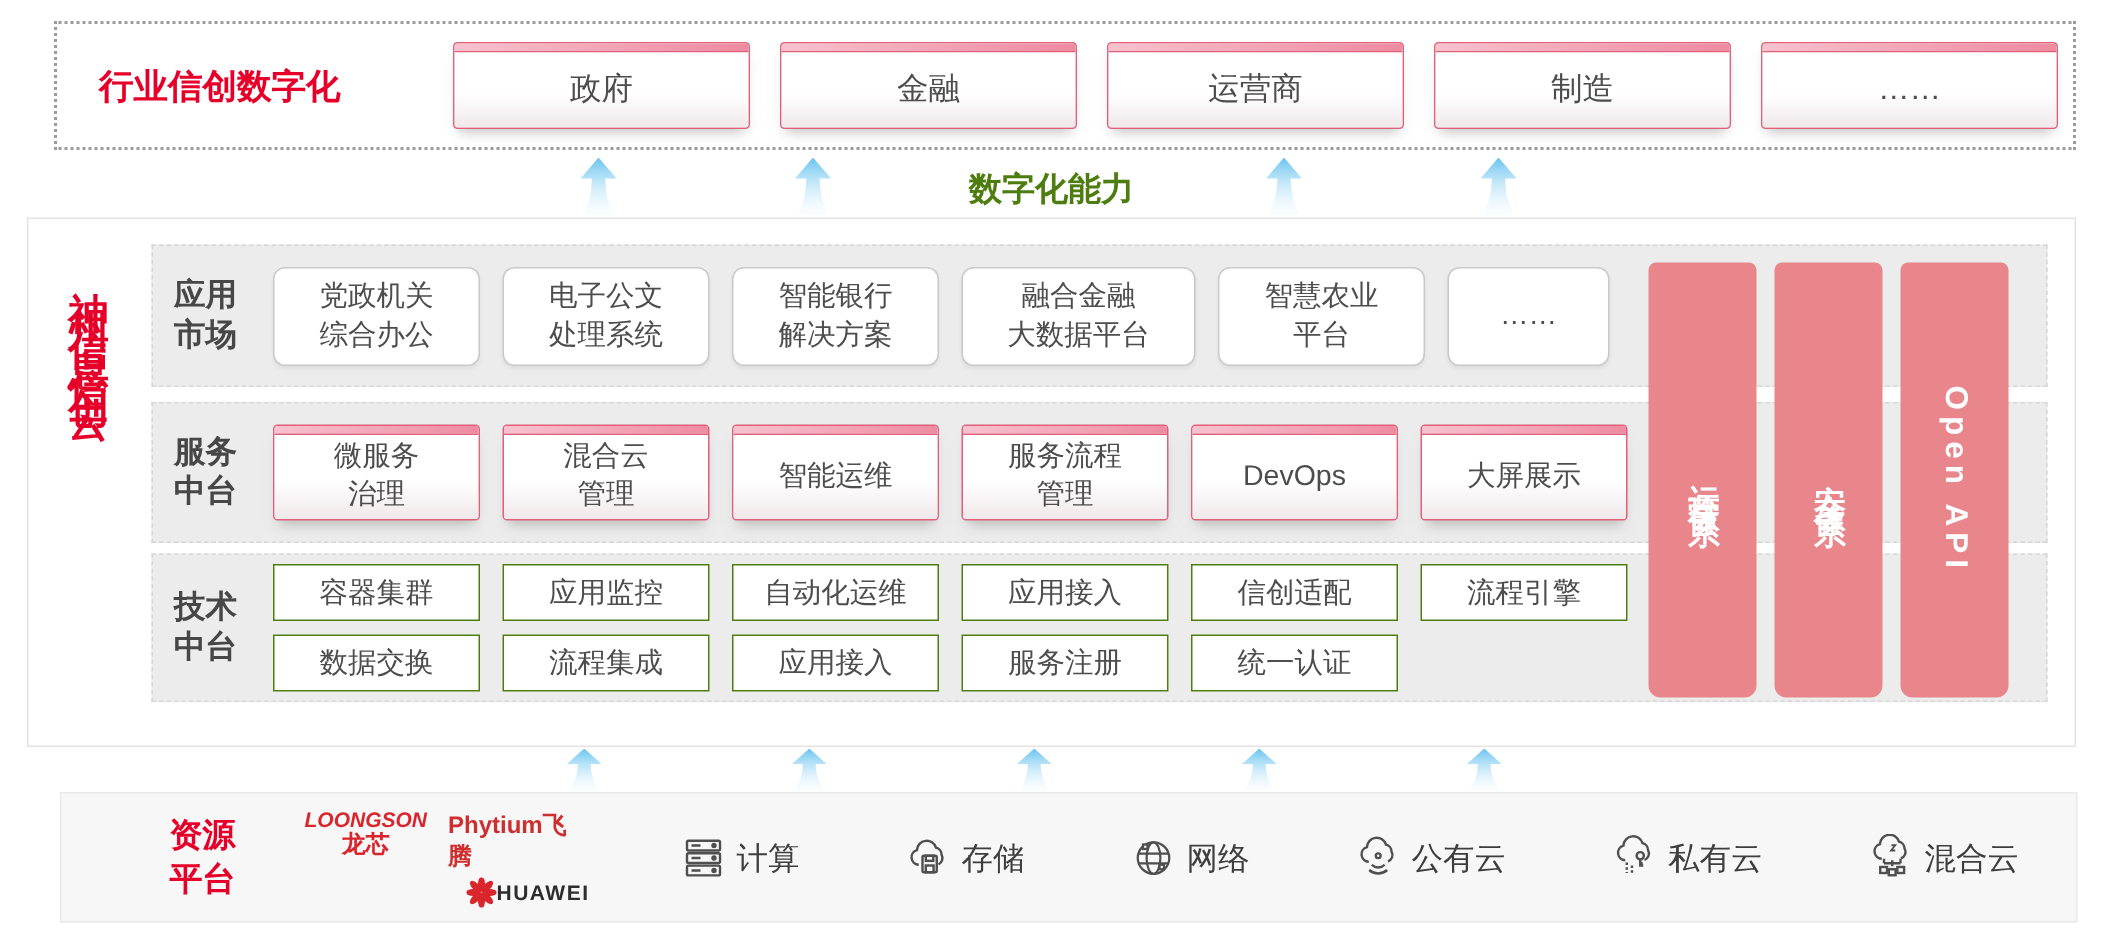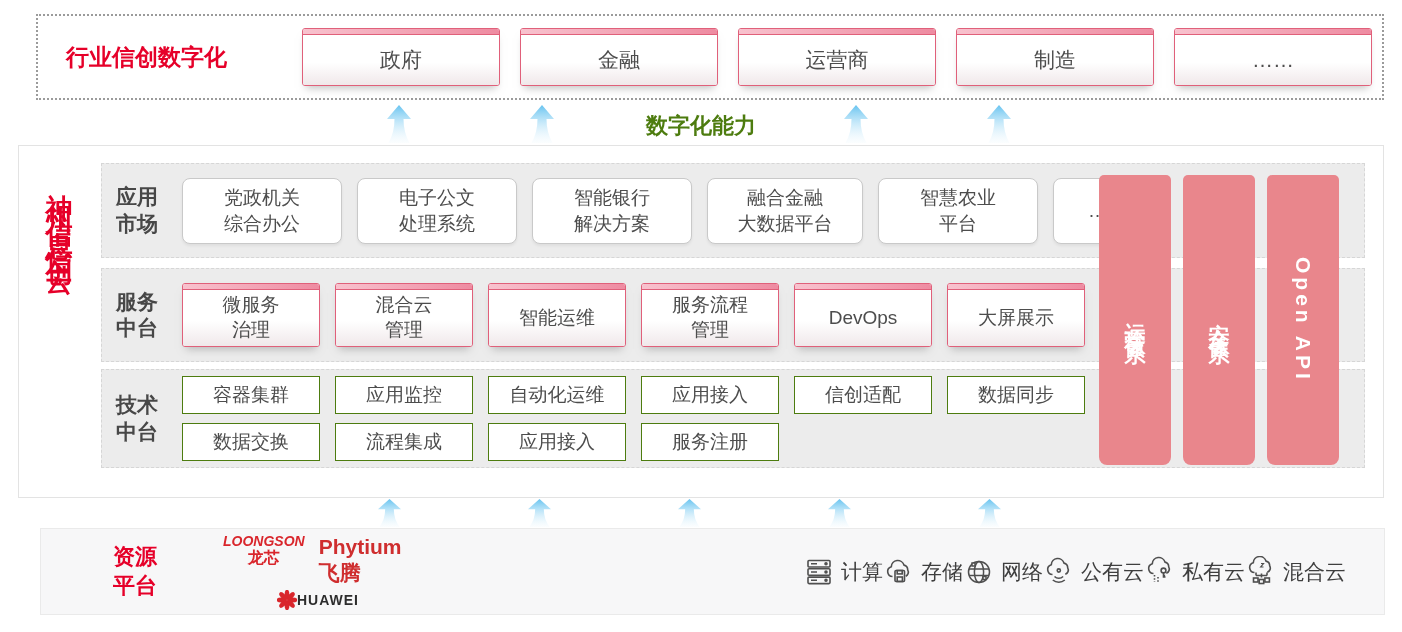--- a/index.html
+++ b/index.html
@@ -33,21 +33,21 @@
   .v-title { position:absolute; left:22px; top:26px; writing-mode:vertical-rl;
              font-size:27px; font-weight:bold; color:#e60029; letter-spacing:13px; }
   .prow { position:absolute; left:82px; width:1264px; background:#ececec;
           border:1px dashed #d6d6d6; display:flex; align-items:center; }
   .prow1 { top:17px;  height:95px; }
   .prow2 { top:122px; height:94px; }
   .prow3 { top:223px; height:99px; }
   .row-label { margin-left:14px; width:62px; font-size:21px; font-weight:bold;
                color:#474747; line-height:1.25; white-space:pre-line; }
   .items { display:flex; gap:15px; margin-left:4px; align-items:center; }
-  .app-box { width:160px; height:66px; background:#fff; border:1px solid #c9c9c9; border-radius:8px;
+  .app-box { width:138px; height:66px; background:#fff; border:1px solid #c9c9c9; border-radius:8px;
              display:flex; align-items:center; justify-content:center; text-align:center;
              font-size:19px; color:#4d4d4d; line-height:1.35; white-space:pre-line;
              box-shadow:0 2px 3px rgba(0,0,0,.06); }
   .w-lg { width:156px; } .w-sm { width:108px; }
   .svc-box { width:138px; height:64px; }
   .svc-box .cap-body { font-size:19px; }
   .tech-grid { display:grid; grid-template-columns:repeat(6,138px); gap:9px 15px; margin-left:4px; }
   .tech-box { height:38px; background:#fff; border:1px solid #4d7c0f;
               display:flex; align-items:center; justify-content:center; font-size:19px; color:#4d4d4d; }
   .side-bar { position:absolute; top:29px; height:290px; width:72px; background:#e9868c;
@@ -55,29 +55,29 @@
               writing-mode:vertical-rl; color:#fff; font-weight:bold; font-size:21px; letter-spacing:7px; }
   .side-bar-1 { left:1080px; } .side-bar-2 { left:1164px; }
   .side-bar-3 { left:1248px; letter-spacing:4px; }
   
   .arrow-band2 { position:absolute; left:0; top:498px; width:1402px; height:30px; }
   
   .res-band { position:absolute; left:40px; top:528px; width:1345px; height:87px;
               background:#f7f7f8; border:1px solid #eaeaea; display:flex; align-items:center; }
   .res-label { margin-left:72px; width:52px; font-size:22px; font-weight:bold; color:#e60029;
                line-height:1.3; white-space:pre-line; }
-  .vendors { margin-left:58px; width:190px; display:flex; flex-direction:column; align-items:center; gap:3px; }
+  .vendors { margin-left:38px; width:190px; display:flex; flex-direction:column; align-items:flex-end; gap:3px; }
   .vendor-top { display:flex; align-items:flex-start; gap:14px; }
   .loongson { display:flex; flex-direction:column; align-items:center; color:#d9262c; }
   .loongson-en { font-style:italic; font-weight:900; font-size:14px; }
   .loongson-cn { font-size:16px; font-weight:bold; margin-top:-1px; }
-  .phytium { color:#cf2e2f; font-weight:bold; font-size:21px; margin-top:2px; }
+  .phytium { color:#cf2e2f; font-weight:bold; font-size:16px; margin-top:2px; }
   .huawei { display:flex; align-items:center; gap:0; color:#2d2d2d; font-weight:bold;
             font-size:14px; letter-spacing:1px; }
-  .res-items { flex:1; display:flex; justify-content:flex-end; align-items:center;
+  .res-items { flex:1; display:flex; justify-content:space-between; align-items:center;
                margin:0 38px 0 60px; }
   .res-item { display:flex; align-items:center; gap:6px; font-size:21px; color:#3e3e3e; }
   .res-item svg { display:block; }
 </style>
 </head>
 <body>
 
 <svg width="0" height="0" style="position:absolute">
   <defs>
     <linearGradient id="arrowGrad" x1="0" y1="0" x2="0" y2="1">
@@ -188,25 +188,26 @@
 
     <div class="prow prow3">
       <div class="row-label">技术
 中台</div>
       <div class="tech-grid">
         <div class="tech-box">容器集群</div>
         <div class="tech-box">应用监控</div>
         <div class="tech-box">自动化运维</div>
         <div class="tech-box">应用接入</div>
         <div class="tech-box">信创适配</div>
-        <div class="tech-box">数据同步</div>
+        <div class="tech-box">流程引擎</div>
         <div class="tech-box">数据交换</div>
         <div class="tech-box">流程集成</div>
         <div class="tech-box">应用接入</div>
         <div class="tech-box">服务注册</div>
+        <div class="tech-box">统一认证</div>
       </div>
     </div>
 
     <div class="side-bar side-bar-1">运营体系</div>
     <div class="side-bar side-bar-2">安全体系</div>
     <div class="side-bar side-bar-3">Open API</div>
   </div>
 
   <div class="arrow-band2">
     <svg class="arrow-up" style="left:377px; top:1px;" width="25" height="28" viewBox="0 0 26 38" preserveAspectRatio="none">

